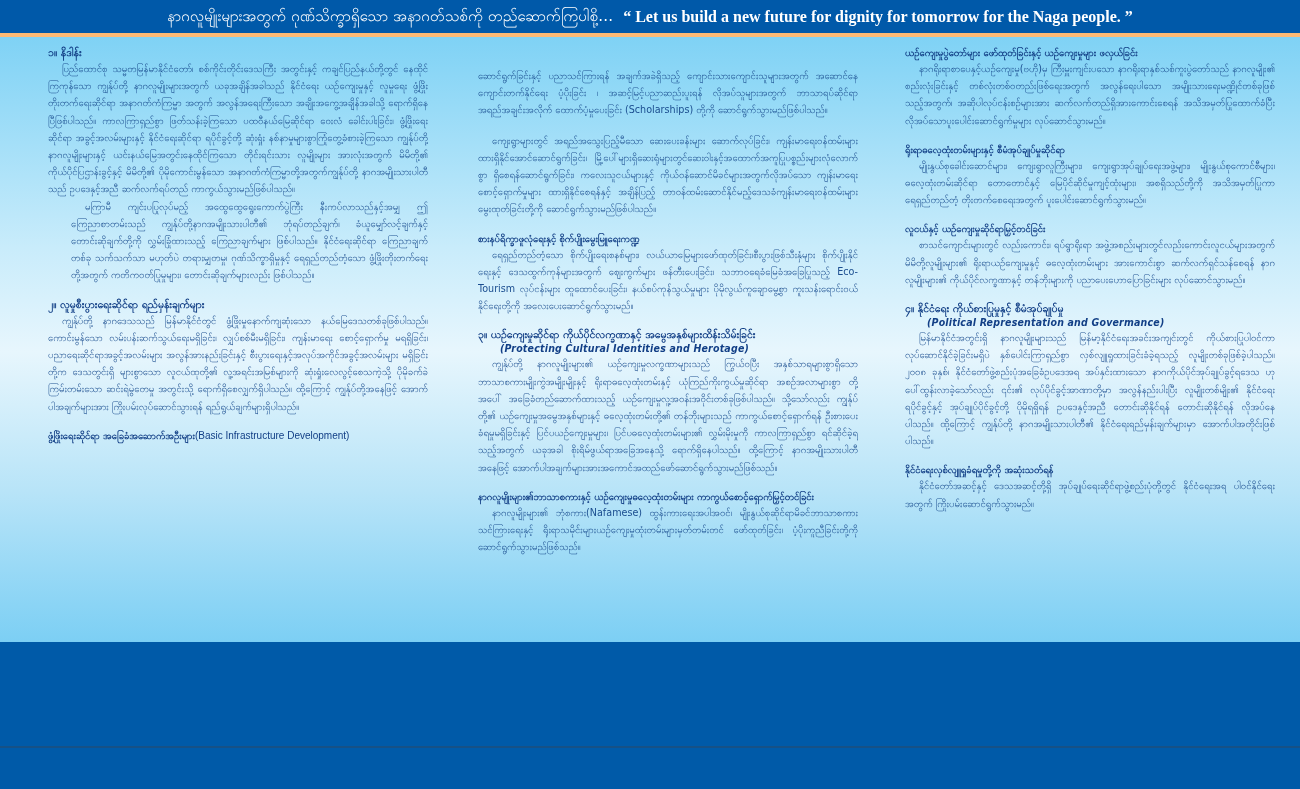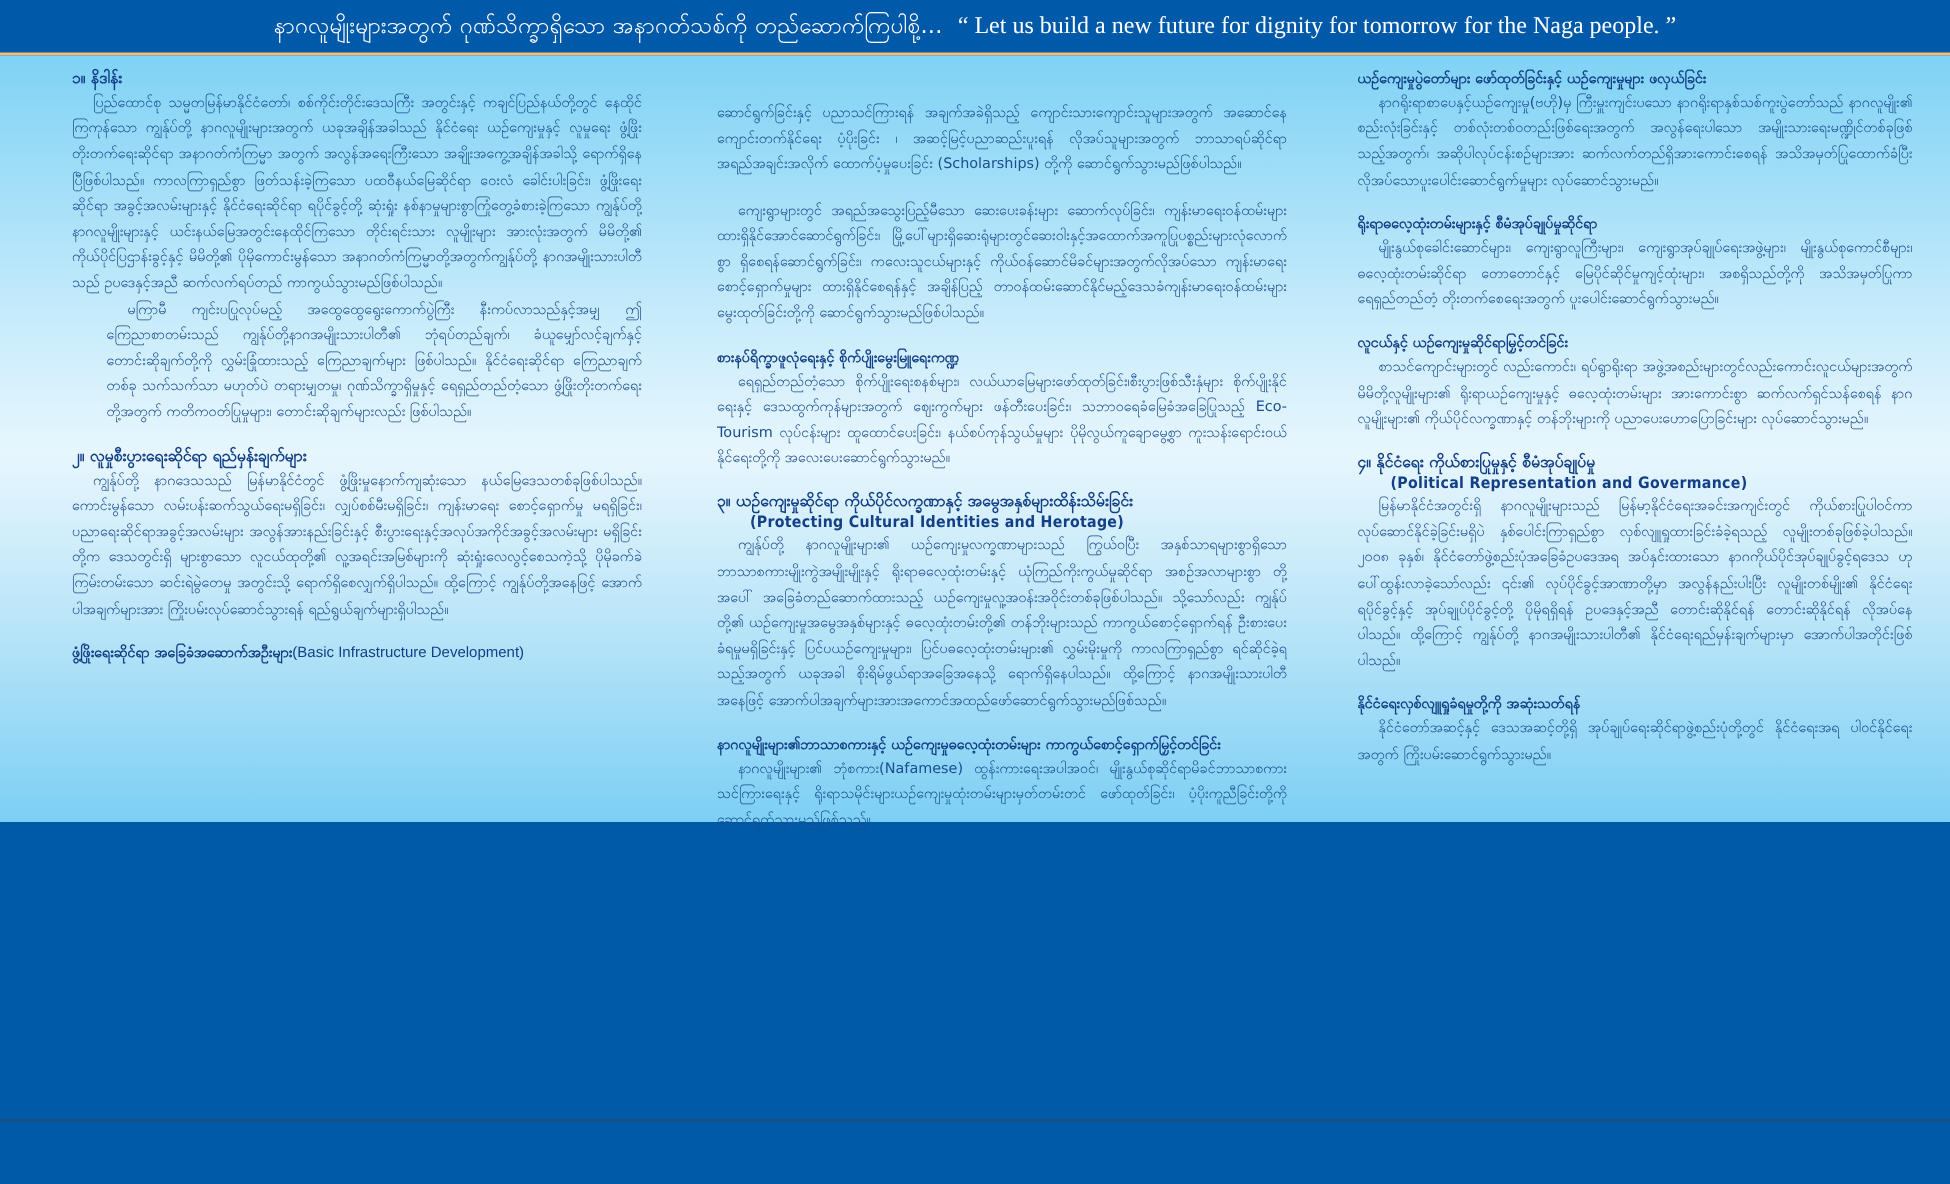--- a/index.html
+++ b/index.html
@@ -5,29 +5,29 @@
   * { box-sizing: border-box; margin: 0; padding: 0; }
   html, body { width: 1300px; height: 789px; overflow: hidden; }
   body {
     font-family: "DejaVu Sans", sans-serif;
     background: #005aa8;
     position: relative;
   }
   .top-band {
     position: absolute; left: 0; top: 0; width: 1300px; height: 37px;
     background: #0059a9;
-    border-bottom: 2px solid #fdba74;
+    border-bottom: 4px solid #fdba74;
     display: flex; align-items: center; justify-content: center;
     color: #ffffff;
     white-space: nowrap;
   }
   .banner-mm { font-size: 15px; margin-right: 10px; letter-spacing: 0.2px; }
-  .banner-en { font-family: "Liberation Serif", serif; font-weight: normal; font-size: 16px; }
+  .banner-en { font-family: "Liberation Serif", serif; font-weight: bold; font-size: 16px; }
   .panel {
-    position: absolute; left: 0; top: 37px; width: 1300px; height: 511px;
+    position: absolute; left: 0; top: 37px; width: 1300px; height: 605px;
     background: linear-gradient(180deg, #7fd2f5 0%, #c9ecfb 35%, #e7f6fd 52%, #b8e4f8 75%, #7ccff4 100%);
   }
   .bottom-band {
     position: absolute; left: 0; top: 746px; width: 1300px; height: 43px;
     background: #005aa8;
     border-top: 2px solid #165186;
   }
   .col {
     position: absolute; top: 0; height: 709px; overflow: hidden;
     padding-top: 8px;
@@ -45,20 +45,21 @@
   .heading.small { font-size: 9.5px; }
   .heading .en-inline { font-weight: normal; font-family: "Liberation Sans", sans-serif; font-size: 10px; }
   .subheading {
     color: #123f86;
     font-family: "DejaVu Sans Condensed", "DejaVu Sans", sans-serif;
     font-weight: bold;
     font-size: 10.5px;
     line-height: 13px;
     padding-left: 22px;
     letter-spacing: 0.2px;
+    font-style: italic;
   }
   .para {
     color: #1a4d8f;
     font-size: 9.6px;
     line-height: 17.2px;
     text-align: justify;
     text-indent: 14px;
     word-break: break-word;
   }
   .para + .para { margin-top: 0; margin-left: 23px; }

